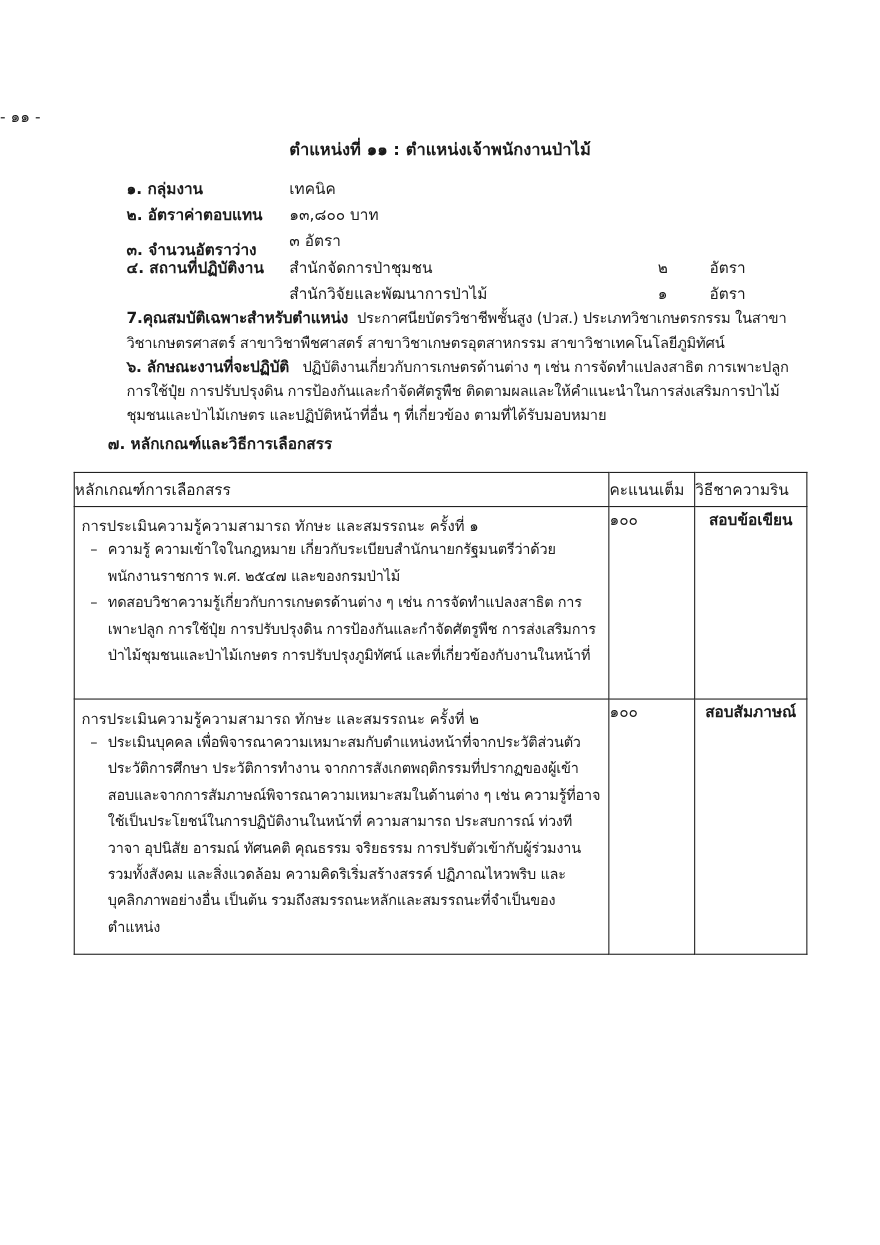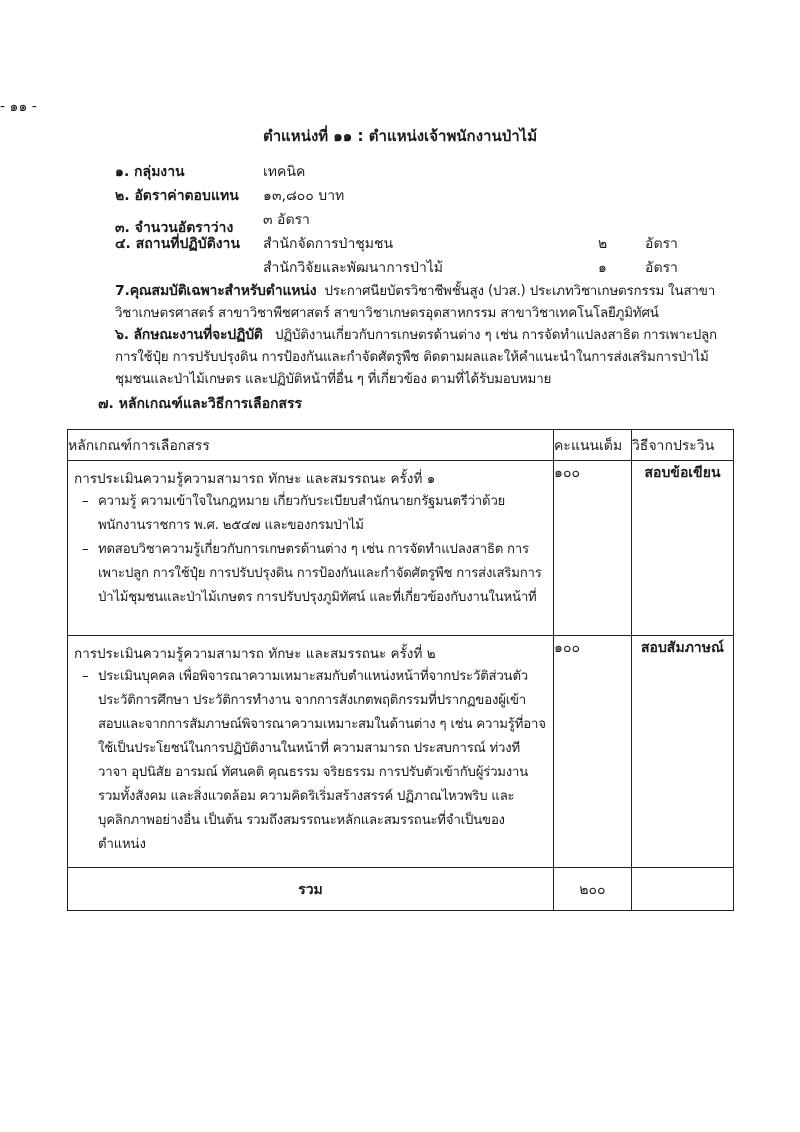--- a/index.html
+++ b/index.html
@@ -61,21 +61,21 @@
   <span>ปฏิบัติงานเกี่ยวกับการเกษตรด้านต่าง ๆ เช่น การจัดทำแปลงสาธิต การเพาะปลูก การใช้ปุ๋ย การปรับปรุงดิน การป้องกันและกำจัดศัตรูพืช ติดตามผลและให้คำแนะนำในการส่งเสริมการป่าไม้ชุมชนและป่าไม้เกษตร และปฏิบัติหน้าที่อื่น ๆ ที่เกี่ยวข้อง ตามที่ได้รับมอบหมาย</span>
 </div>
 
 <div class="abs lbl" style="top:392px;left:98px;">๗. หลักเกณฑ์และวิธีการเลือกสรร</div>
 
 <table class="crit">
   <thead>
     <tr>
       <th class="c1">หลักเกณฑ์การเลือกสรร</th>
       <th class="c2">คะแนนเต็ม</th>
-      <th class="c3">วิธีจากประวิน</th>
+      <th class="c3">วิธีชาความริน</th>
     </tr>
   </thead>
   <tbody>
     <tr style="height:175px;">
       <td class="c1">
         <div class="rowhead">การประเมินความรู้ความสามารถ ทักษะ และสมรรถนะ ครั้งที่ ๑</div>
         <ul class="bul">
           <li><span class="dash">–</span><span>ความรู้ ความเข้าใจในกฎหมาย เกี่ยวกับระเบียบสำนักนายกรัฐมนตรีว่าด้วยพนักงานราชการ พ.ศ. ๒๕๔๗ และของกรมป่าไม้</span></li>
           <li><span class="dash">–</span><span>ทดสอบวิชาความรู้เกี่ยวกับการเกษตรด้านต่าง ๆ เช่น การจัดทำแปลงสาธิต การเพาะปลูก การใช้ปุ๋ย การปรับปรุงดิน การป้องกันและกำจัดศัตรูพืช การส่งเสริมการป่าไม้ชุมชนและป่าไม้เกษตร การปรับปรุงภูมิทัศน์ และที่เกี่ยวข้องกับงานในหน้าที่</span></li>
         </ul>
@@ -86,19 +86,14 @@
     <tr style="height:232px;">
       <td class="c1">
         <div class="rowhead">การประเมินความรู้ความสามารถ ทักษะ และสมรรถนะ ครั้งที่ ๒</div>
         <ul class="bul">
           <li><span class="dash">–</span><span>ประเมินบุคคล เพื่อพิจารณาความเหมาะสมกับตำแหน่งหน้าที่จากประวัติส่วนตัวประวัติการศึกษา ประวัติการทำงาน จากการสังเกตพฤติกรรมที่ปรากฏของผู้เข้าสอบและจากการสัมภาษณ์พิจารณาความเหมาะสมในด้านต่าง ๆ เช่น ความรู้ที่อาจใช้เป็นประโยชน์ในการปฏิบัติงานในหน้าที่ ความสามารถ ประสบการณ์ ท่วงทีวาจา อุปนิสัย อารมณ์ ทัศนคติ คุณธรรม จริยธรรม การปรับตัวเข้ากับผู้ร่วมงาน รวมทั้งสังคม และสิ่งแวดล้อม ความคิดริเริ่มสร้างสรรค์ ปฏิภาณไหวพริบ และบุคลิกภาพอย่างอื่น เป็นต้น รวมถึงสมรรถนะหลักและสมรรถนะที่จำเป็นของตำแหน่ง</span></li>
         </ul>
       </td>
       <td class="c2 score">๑๐๐</td>
       <td class="c3 method">สอบสัมภาษณ์</td>
     </tr>
-    <tr class="total">
-      <td class="c1 tl">รวม</td>
-      <td class="c2 tv">๒๐๐</td>
-      <td class="c3"></td>
-    </tr>
   </tbody>
 </table>
 
 </body></html>

